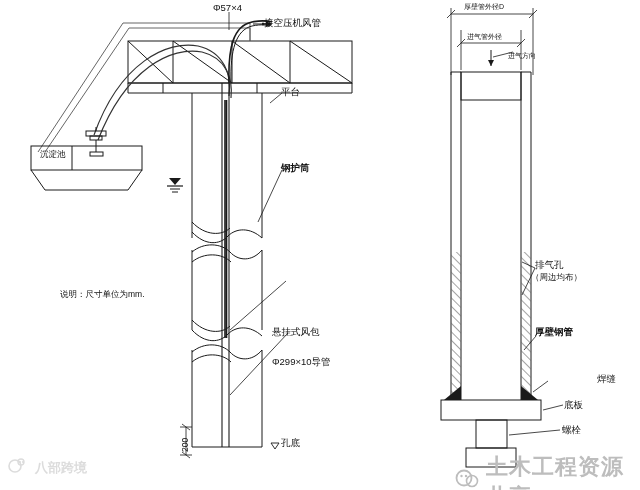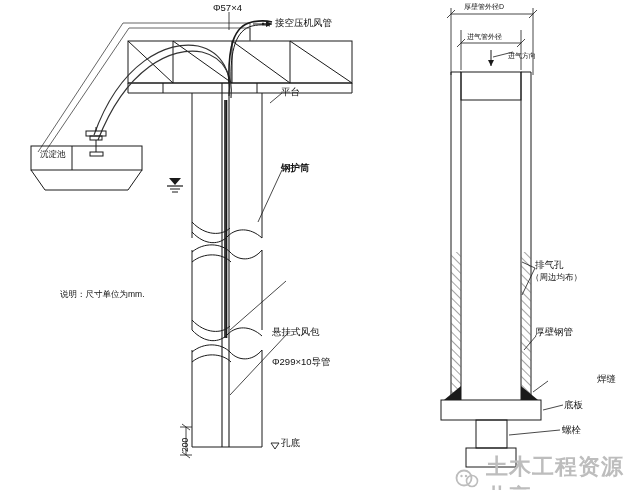--- a/index.html
+++ b/index.html
@@ -238,40 +238,51 @@
         <line x1="522" y1="262" x2="535" y2="268"></line>
         <line x1="524" y1="350" x2="536" y2="336"></line>
         <line x1="533" y1="392" x2="548" y2="381"></line>
         <line x1="543" y1="410" x2="563" y2="405"></line>
         <line x1="509" y1="435" x2="560" y2="430"></line>
       </g>
     </g>
   </svg>
 
   <div class="lbl" style="left:213px;top:2px;">Φ57×4</div>
-  <div class="lbl" style="left:275px;top:17px;text-align:center;">接空压机风管</div>
+  <div class="lbl" style="left:264px;top:17px;text-align:center;">接空压机风管</div>
   <div class="lbl" style="left:281px;top:86px;">平台</div>
   <div class="lbl" style="left:281px;top:162px;font-weight:bold;">钢护筒</div>
   <div class="lbl lbl-sm" style="left:40px;top:149px;">沉淀池</div>
   <div class="lbl" style="left:272px;top:326px;">悬挂式风包</div>
   <div class="lbl" style="left:272px;top:343px;margin-top:13px;">Φ299×10导管</div>
   <div class="lbl" style="left:281px;top:437px;">孔底</div>
   <div class="lbl lbl-sm vert" style="left:180px;top:452px;">200</div>
   <div class="lbl lbl-sm" style="left:60px;top:289px;">说明：尺寸单位为mm.</div>
 
   <div class="lbl lbl-xs" style="left:464px;top:1px;">厚壁管外径D</div>
   <div class="lbl lbl-xs" style="left:467px;top:31px;">进气管外径</div>
   <div class="lbl lbl-xs" style="left:508px;top:50px;">进气方向</div>
   <div class="lbl" style="left:535px;top:259px;">排气孔</div>
   <div class="lbl lbl-sm" style="left:531px;top:272px;">（周边均布）</div>
-  <div class="lbl" style="left:535px;top:326px;">厚壁钢管</div>
+  <div class="lbl" style="left:535px;top:326px;font-weight:bold;">厚壁钢管</div>
   <div class="lbl" style="left:549px;top:373px;margin-left:48px;">焊缝</div>
   <div class="lbl" style="left:564px;top:399px;">底板</div>
   <div class="lbl" style="left:562px;top:424px;">螺栓</div>
 
+  <div class="wm wm-left">
+    <span class="wm-ico">
+      <svg width="22" height="16" viewBox="0 0 22 16" style="position:static;width:22px;height:16px;">
+        <circle cx="7" cy="8" r="6" fill="none" stroke="#dcdcdc" stroke-width="1.6"></circle>
+        <circle cx="13" cy="4" r="3" fill="none" stroke="#dcdcdc" stroke-width="1.4"></circle>
+        <circle cx="12" cy="4" r="1.1" fill="#dcdcdc"></circle>
+        <circle cx="15" cy="4" r="1.1" fill="#dcdcdc"></circle>
+      </svg>
+    </span>
+    <span>八部跨境</span>
+  </div>
 
   <div class="wm wm-right">
     <span class="wm-ico">
       <svg width="26" height="20" viewBox="0 0 26 20" style="position:static;width:26px;height:20px;">
         <circle cx="9" cy="9" r="7.5" fill="none" stroke="#bdbdbd" stroke-width="1.8"></circle>
         <circle cx="17" cy="12" r="5.5" fill="none" stroke="#bdbdbd" stroke-width="1.6"></circle>
         <circle cx="6.5" cy="7" r="1.2" fill="#bdbdbd"></circle>
         <circle cx="11" cy="7" r="1.2" fill="#bdbdbd"></circle>
       </svg>
     </span>

